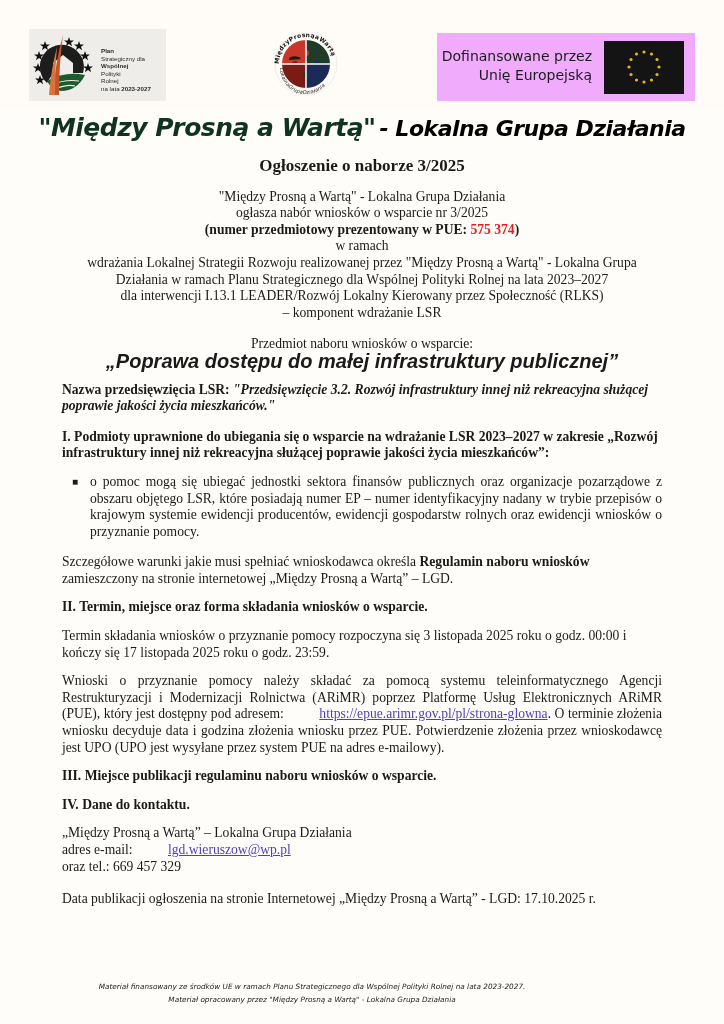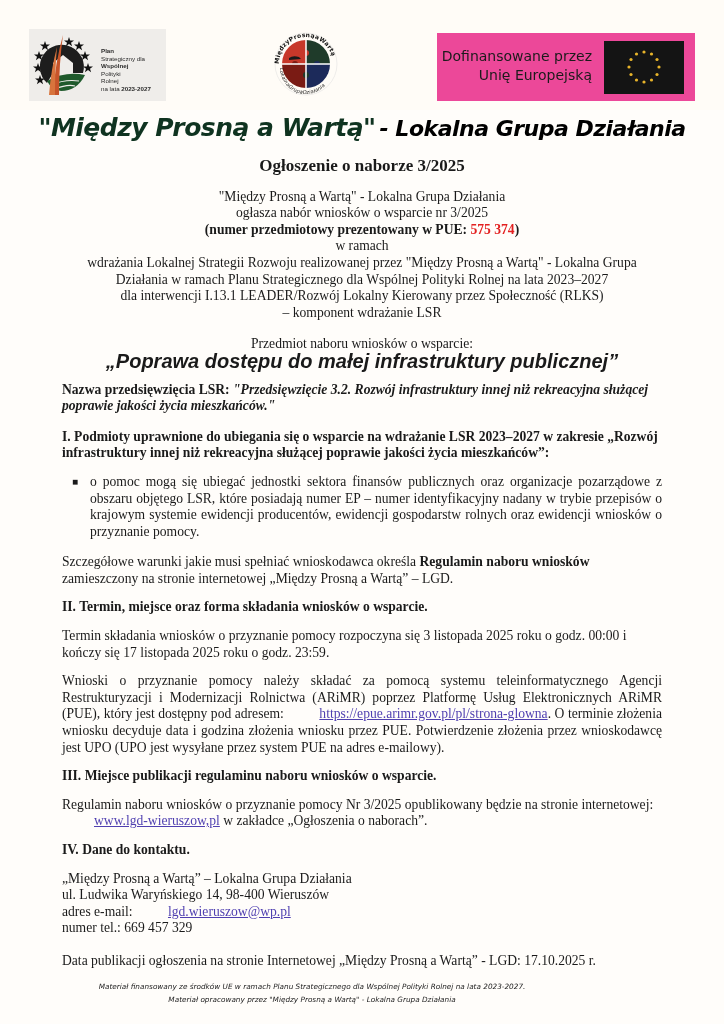--- a/index.html
+++ b/index.html
@@ -6,21 +6,21 @@
   body {
     width: 724px; height: 1024px; background: #fffdfa; overflow: hidden;
     font-family: "Liberation Serif", serif; color: #1a1a1a; position: relative;
   }
   .header { position: absolute; top: 0; left: 0; width: 724px; height: 110px; background: #fffcf7; }
   .logo-ps { position: absolute; left: 29px; top: 29px; width: 137px; height: 72px; background: #efedea; }
   .logo-ps svg { position: absolute; left: 4px; top: 4px; }
   .ps-text { position: absolute; left: 72px; top: 18px; font-family: "Liberation Sans", sans-serif; font-size: 6.2px; line-height: 7.6px; color: #2a2a2a; }
   .ps-text b { font-weight: 700; }
   .logo-lgd { position: absolute; left: 271px; top: 26px; width: 70px; height: 76px; }
-  .logo-eu { position: absolute; left: 437px; top: 33px; width: 258px; height: 68px; background: #ec4899; }
+  .logo-eu { position: absolute; left: 437px; top: 33px; width: 258px; height: 68px; background: #f0abfc; }
   .eu-text { position: absolute; right: 103px; top: 14px; text-align: right; font-family: "DejaVu Sans", sans-serif; font-size: 14px; line-height: 19px; color: #1b1b1b; }
   .eu-flag { position: absolute; left: 167px; top: 8px; width: 80px; height: 53px; background: #141414; }
   .banner { position: absolute; top: 106px; left: 0; width: 724px; height: 44px; text-align: center; }
   .banner span { font-family: "DejaVu Sans", sans-serif; font-style: italic; font-weight: 700; font-size: 25px; letter-spacing: -0.5px; line-height: 44px; }
   .banner .b1 { color: #0f3320; }
   .banner .b2 { color: #000000; font-size: 22px; }
   .content { position: absolute; left: 62px; top: 158px; width: 600px; font-size: 13.6px; line-height: 16.6px; }
   .center { text-align: center; }
   .title { font-weight: 700; font-size: 17px; text-align: center; margin: 0 0 14px 0; }
   .bold { font-weight: 700; }
@@ -153,28 +153,26 @@
     <li><span class="bullet">■</span><span>o pomoc mogą się ubiegać jednostki sektora finansów publicznych oraz organizacje pozarządowe z obszaru objętego LSR, które posiadają numer EP – numer identyfikacyjny nadany w trybie przepisów o krajowym systemie ewidencji producentów, ewidencji gospodarstw rolnych oraz ewidencji wniosków o przyznanie pomocy.</span></li>
   </ul>
 
   <p class="mt12" style="margin-top:14px"><span>Szczegółowe warunki jakie musi spełniać wnioskodawca określa </span><span class="bold">Regulamin naboru wniosków</span><span> zamieszczony na stronie internetowej „Między Prosną a Wartą” – LGD.</span></p>
 
   <p class="bold mt12">II. Termin, miejsce oraz forma składania wniosków o wsparcie.</p>
   <p class="mt12">Termin składania wniosków o przyznanie pomocy rozpoczyna się 3 listopada 2025 roku o godz. 00:00 i kończy się 17 listopada 2025 roku o godz. 23:59.</p>
   <p class="mt12 justify"><span>Wnioski o przyznanie pomocy należy składać za pomocą systemu teleinformatycznego Agencji Restrukturyzacji i Modernizacji Rolnictwa (ARiMR) poprzez Platformę Usług Elektronicznych ARiMR (PUE), który jest dostępny pod adresem: </span><a>https://epue.arimr.gov.pl/pl/strona-glowna</a><span>. O terminie złożenia wniosku decyduje data i godzina złożenia wniosku przez PUE. Potwierdzenie złożenia przez wnioskodawcę jest UPO (UPO jest wysyłane przez system PUE na adres e-mailowy).</span></p>
 
   <p class="bold mt12">III. Miejsce publikacji regulaminu naboru wniosków o wsparcie.</p>
-  <p class="mt12"><span>Regulamin naboru wniosków o przyznanie pomocy Nr 3/2025 opublikowany będzie na stronie internetowej: </span><a>www.lgd-wieruszow,pl</a><span> w zakładce „Ogłoszenia o naborach”.</span></p>
 
   <p class="bold mt12">IV. Dane do kontaktu.</p>
   <div class="mt12">
     <div>„Między Prosną a Wartą” – Lokalna Grupa Działania</div>
-    <div>ul. Ludwika Waryńskiego 14, 98-400 Wieruszów</div>
     <div><span>adres e-mail: </span><a>lgd.wieruszow@wp.pl</a></div>
-    <div><span>numer tel.: </span><span>669 457 329</span></div>
+    <div><span>oraz tel.: </span><span>669 457 329</span></div>
   </div>
 
   <p class="mt12" style="margin-top:16px">Data publikacji ogłoszenia na stronie Internetowej „Między Prosną a Wartą” - LGD: 17.10.2025 r.</p>
 </div>
 
 <div class="footer">
   <div>Materiał finansowany ze środków UE w ramach Planu Strategicznego dla Wspólnej Polityki Rolnej na lata 2023-2027.</div>
   <div>Materiał opracowany przez "Między Prosną a Wartą" - Lokalna Grupa Działania</div>
 </div>
 

